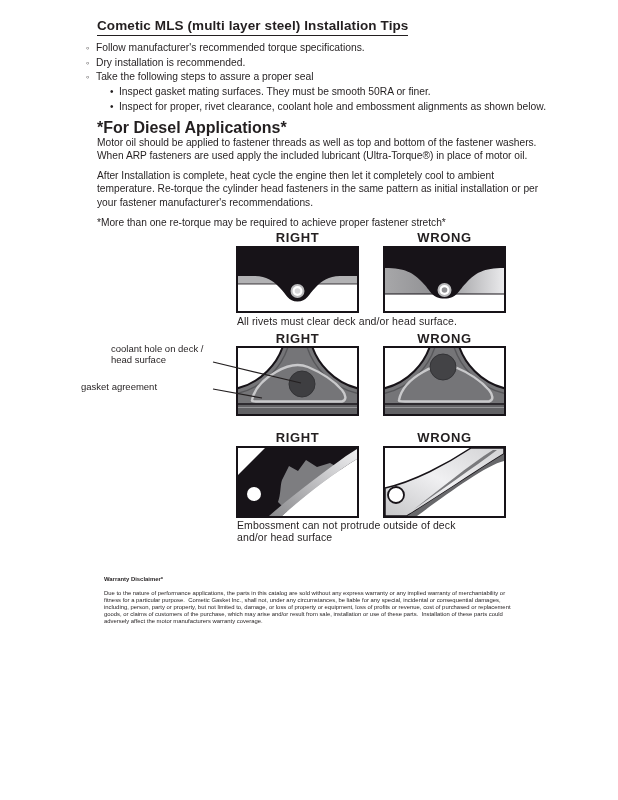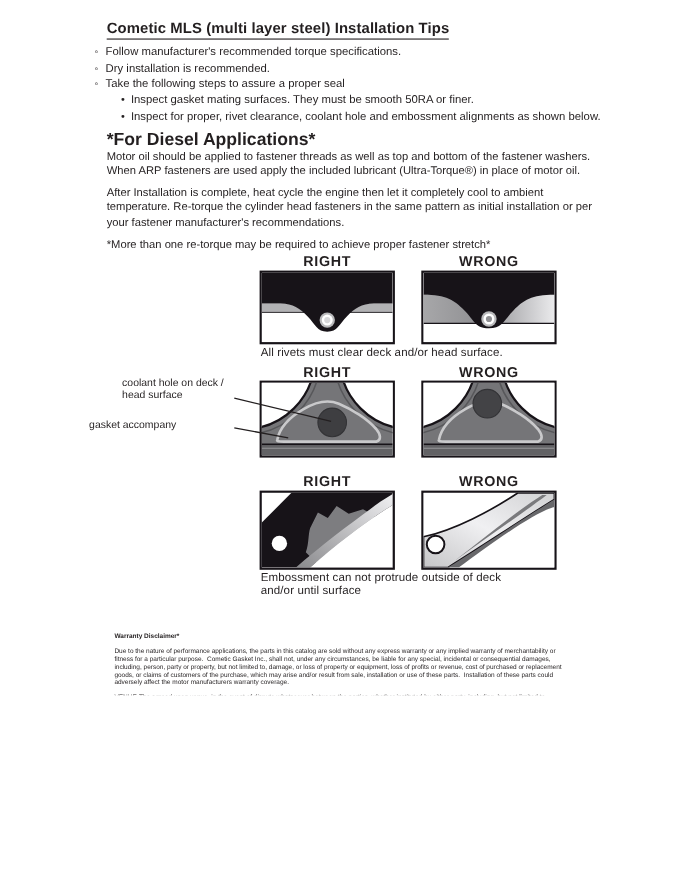--- a/index.html
+++ b/index.html
@@ -131,21 +131,21 @@
       </g>
     </svg>
   </div>
 
   <div class="abs caption cap1">All rivets must clear deck and/or head surface.</div>
 
   <div class="abs dg-label dgl-left r2">RIGHT</div>
   <div class="abs dg-label dgl-right r2">WRONG</div>
 
   <div class="abs callout co-coolant">coolant hole on deck / head surface</div>
-  <div class="abs callout co-emboss">gasket accompany</div>
+  <div class="abs callout co-emboss">gasket agreement</div>
 
   <svg class="abs leader-lines" width="110" height="55" viewBox="0 0 110 55">
     <line x1="8" y1="12" x2="96" y2="33" stroke="#231f20" stroke-width="1.2"></line>
     <line x1="8" y1="39" x2="57" y2="48" stroke="#231f20" stroke-width="1.2"></line>
   </svg>
 
   <div class="abs panel p-left row2">
     <svg width="119" height="66" viewBox="0 0 119 66">
       <rect width="119" height="66" fill="#757578"></rect>
       <circle cx="-16" cy="-22" r="69" fill="none" stroke="#57575a" stroke-width="1.4"></circle>
@@ -206,21 +206,21 @@
         </linearGradient>
       </defs>
       <rect width="119" height="68" fill="#ffffff"></rect>
       <path d="M0,40 C28,34 62,16 86,0 L119,0 L119,6 C96,20 48,52 22,68 L0,68 Z" fill="url(#d3w-grad)" stroke="#171318" stroke-width="1.5"></path>
       <path d="M119,6 C96,20 48,52 22,68 L32,68 C58,49 101,17 119,13 Z" fill="#68686b"></path>
       <path d="M112,2 C88,20 56,42 28,62 C54,42 84,17 108,2 Z" fill="#7a7a7d"></path>
       <circle cx="11" cy="47" r="8" fill="#ffffff" stroke="#171318" stroke-width="1.8"></circle>
     </svg>
   </div>
 
-  <div class="abs caption cap3">Embossment can not protrude outside of deck and/or until surface</div>
+  <div class="abs caption cap3">Embossment can not protrude outside of deck and/or head surface</div>
 
   <div class="abs warranty">
     <p class="w-h">Warranty Disclaimer*</p>
     <p>Due to the nature of performance applications, the parts in this catalog are sold without any express warranty or any implied warranty of merchantability or fitness for a particular purpose.  Cometic Gasket Inc., shall not, under any circumstances, be liable for any special, incidental or consequential damages, including, person, party or property, but not limited to, damage, or loss of property or equipment, loss of profits or revenue, cost of purchased or replacement goods, or claims of customers of the purchase, which may arise and/or result from sale, installation or use of these parts.  Installation of these parts could adversely affect the motor manufacturers warranty coverage.</p>
     <p>VENUE-The agreed upon venue, in the event of dispute whatsoever between the parties, whether instituted by either party, including, but not limited to, contract terms, payment terms, delivery, type, defects, sufficiency of product, shall be the Court of Common Pleas, Lake County, Ohio or the Painesville Municipal Court, Lake County, Ohio, depending on the amount in controversy.
 This agreement shall be governed by and construed under the laws of the State of Ohio.</p>
     <p>All prices and terms are subject to change without notice.</p>
     <p>Terms COD- Secured with a completed dealer/jobber application on File, COD-Company check with a current credit card number on file.  Open accounts may be established by well rated firms.  A credit application is available upon request.  Open accounts are due payable Net 30 days from date of invoice.  No statement will be sent.  If an account becomes 60 or more days past due, it is subject to being placed on credit hold.  No orders will be shipped or new orders accepted until past due balance is paid.  If an account becomes 90 or more days past due, it is subject to being placed for collections.  All costs of collection are the responsibility of the customer, including attorney fees, court costs, and other expenses of litigation.</p>
     <p>Returns- Authorized (RGA) must be obtained in advance on all returns.  A packing slip or invoice number must accompany the merchandise.  No returns after 30 days from invoice date.  All returns are subject to a 25% restocking charge.  All custom designed and custom manufactured gaskets are non-returnable.</p>
     <p>Only catalog parts are returnable.

